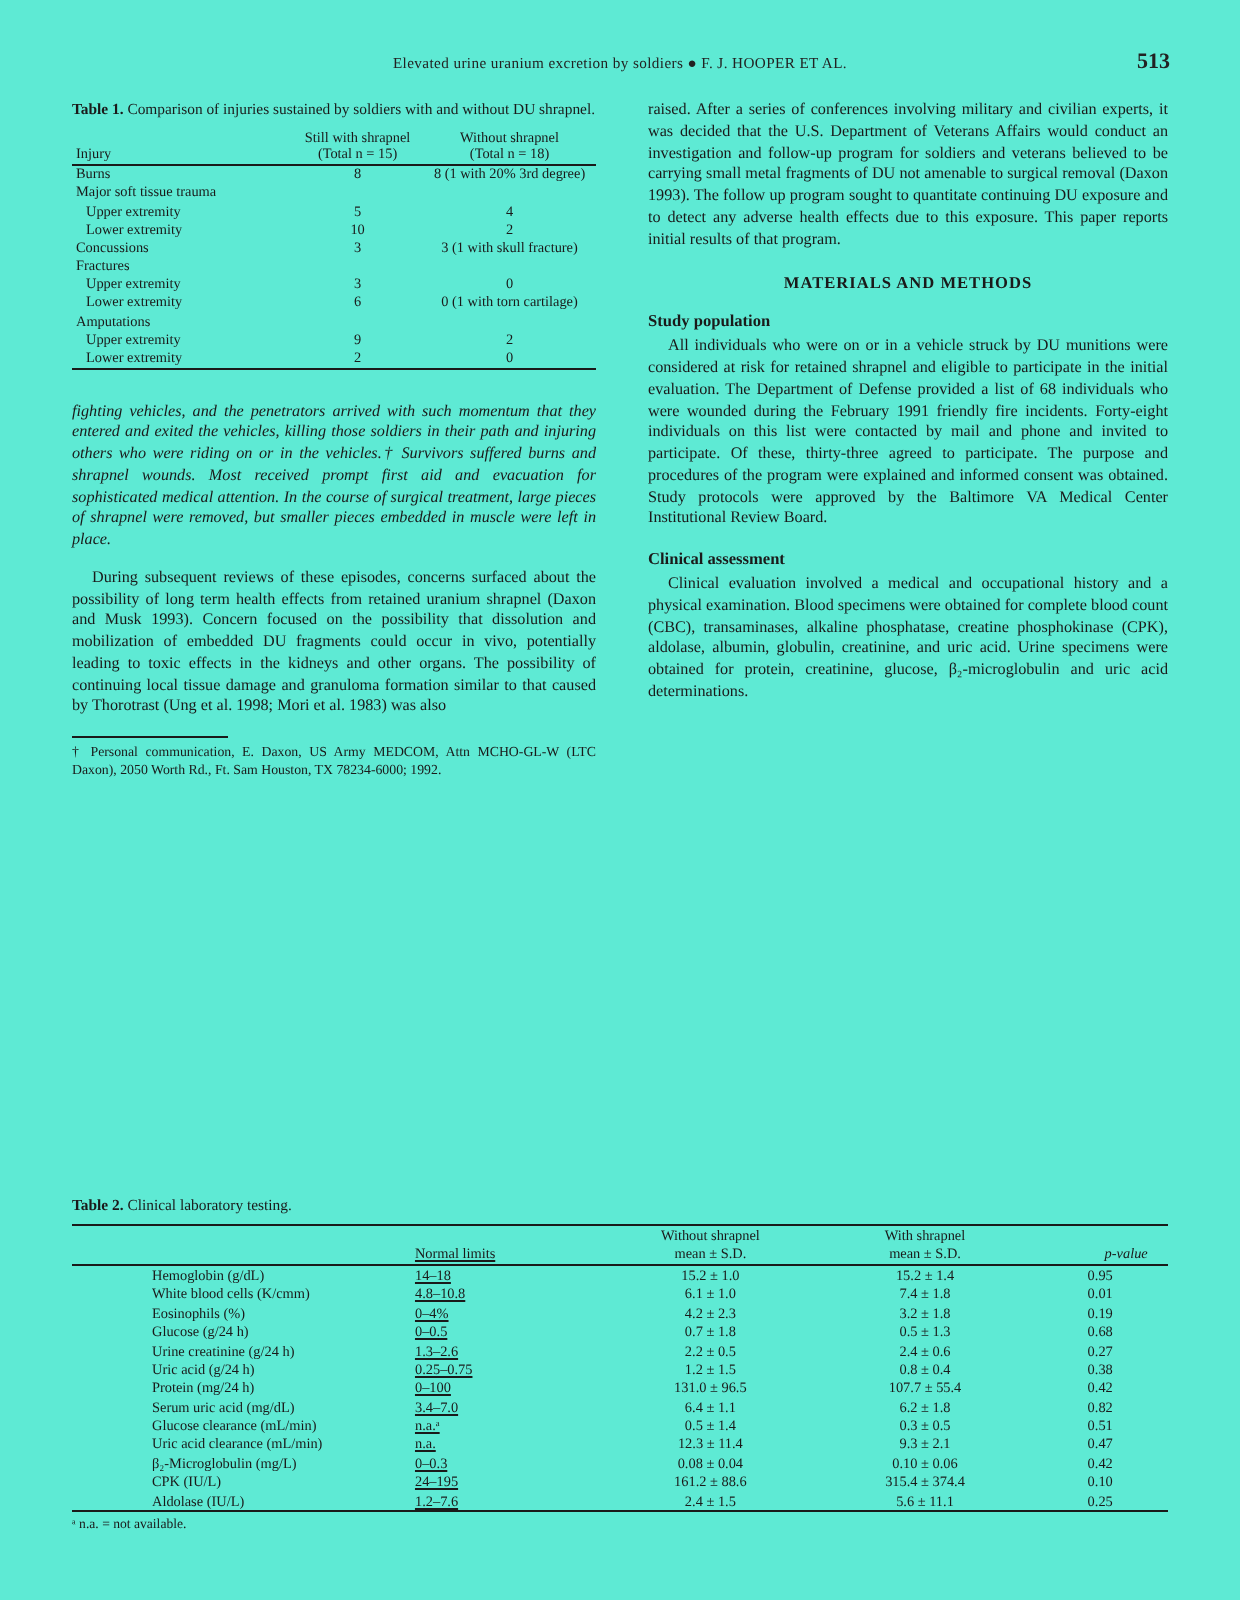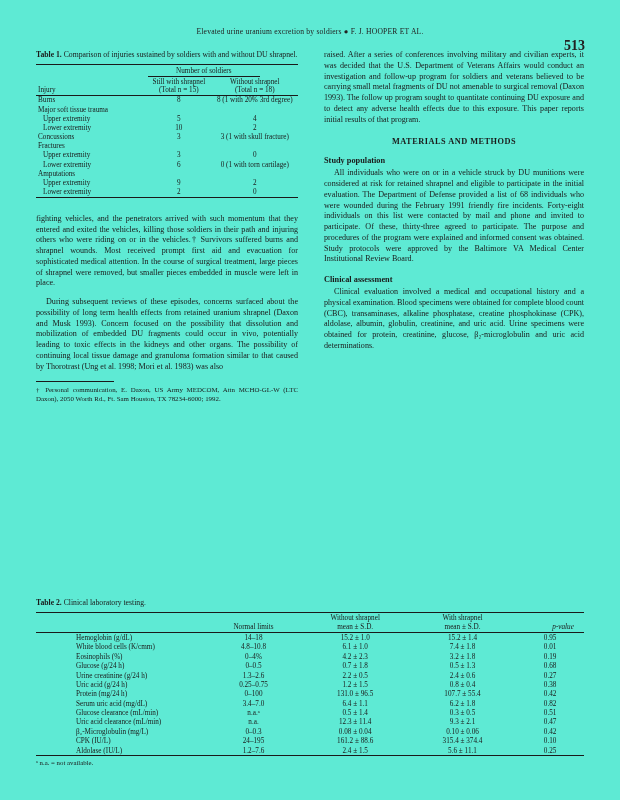--- a/index.html
+++ b/index.html
@@ -27,22 +27,22 @@
     left: 0; right: 0;
     top: 27px;
     text-align: center;
     font-size: 7.6px;
     letter-spacing: 0.2px;
     color: #222;
   }
   .folio {
     position: absolute;
     right: 35px;
-    top: 38px;
-    font-size: 14px;
+    top: 25px;
+    font-size: 11px;
     font-weight: bold;
     color: #222;
   }
   .cols {
     position: absolute;
     left: 36px;
     top: 50px;
     width: 548px;
   }
   .col-left {
@@ -87,21 +87,21 @@
   .t1 td.c-with, .t1 td.c-without { text-align: center; }
   
   p.body {
     font-size: 8.1px;
     line-height: 1.33;
     text-align: justify;
     margin: 0 0 0 0;
     text-indent: 10px;
     hyphens: auto;
   }
-  p.body.first { text-indent: 10px; }
+  p.body.first { text-indent: 10px; font-style: italic; }
   p.gap { margin-top: 8px; }
   .sect-head {
     font-size: 8.3px;
     font-weight: bold;
     text-align: center;
     letter-spacing: 0.5px;
     margin: 12px 0 7px 0;
   }
   .sub-head {
     font-size: 8.3px;
@@ -131,21 +131,21 @@
     border-collapse: collapse;
     width: 100%;
     font-size: 7.2px;
   }
   .t2 td, .t2 th {
     padding: 0.7px 2px;
     font-weight: normal;
     vertical-align: bottom;
   }
   .t2 .c-var { width: 30%; padding-left: 40px; text-align: left;}
-  .t2 .c-norm { width: 17%; text-align: center; }
+  .t2 .c-norm { width: 17%; text-align: left; text-decoration: underline; }
   .t2 .c-wo { width: 19%; text-align: center; }
   .t2 .c-w { width: 19%; text-align: center; }
   .t2 .c-p { width: 12%; text-align: center; }
   .t2 thead td { text-align: center; font-size: 7.2px; line-height: 1.2; }
   .t2 thead td.c-var { text-align: left; }
   .tbl2-note {
     font-size: 6.8px;
     margin-top: 3px;
   }
   .it { font-style: italic; margin-left: 26px; }
@@ -162,26 +162,20 @@
 
     <div class="col-left">
 
       <div class="tbl-caption">
         <b>Table 1.</b>
         <span>Comparison of injuries sustained by soldiers with and without DU shrapnel.</span>
       </div>
 
       <table class="data t1">
         <thead>
-          <tr>
-            <td class="rule-top"></td>
-            <td class="rule-top ctr" colspan="2">
-              <span style="display:inline-block;border-bottom:0.6px solid #1a1a1a;padding:1px 28px 1px 28px;">Number of soldiers</span>
-            </td>
-          </tr>
           <tr>
             <td class="c-injury">
               <span style="display:block;padding-top:5px;">Injury</span>
             </td>
             <td class="c-with t1-head-cell">
               <span style="display:block;">Still with shrapnel</span>
               <span style="display:block;">(Total n = 15)</span>
             </td>
             <td class="c-without t1-head-cell">
               <span style="display:block;">Without shrapnel</span>

